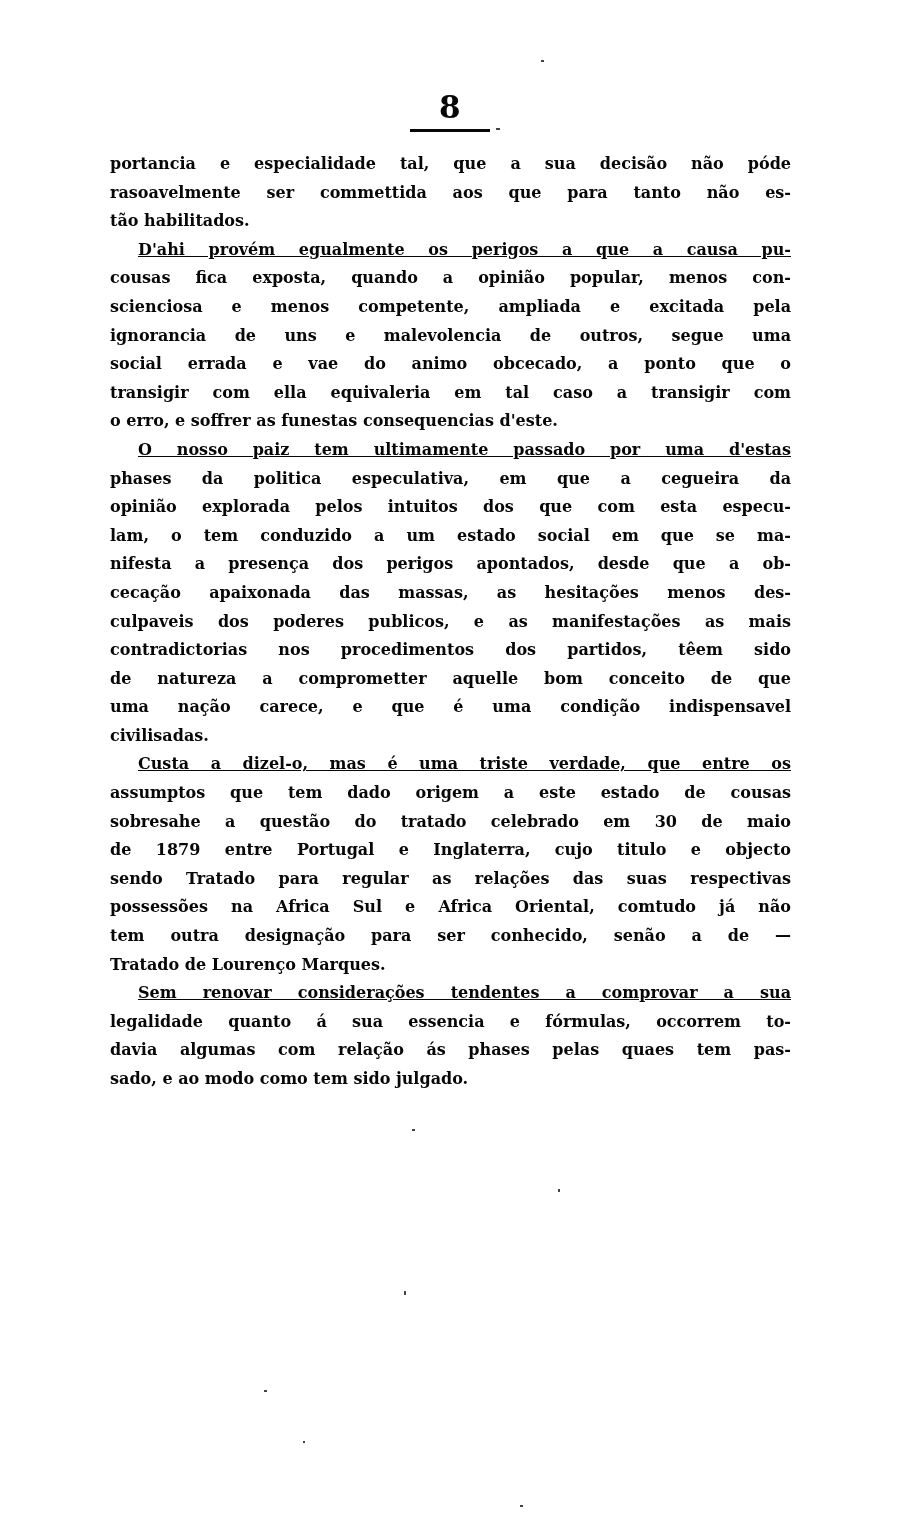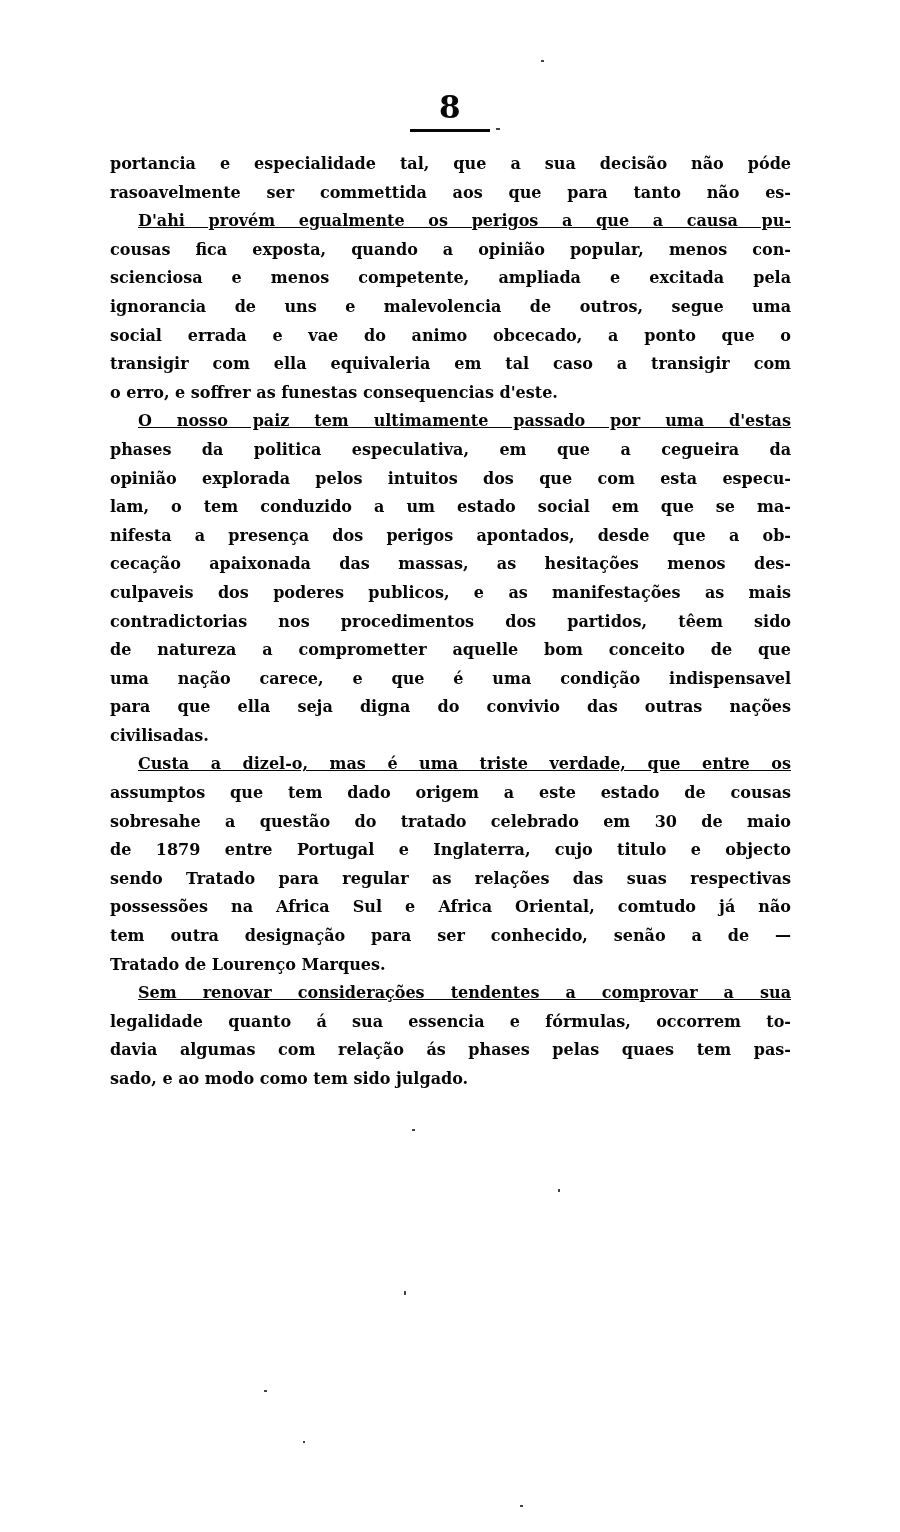--- a/index.html
+++ b/index.html
@@ -96,20 +96,21 @@
   <span class="speck sp5"></span>
   <span class="speck sp6"></span>
   <span class="speck sp7"></span>
   <span class="speck sp8"></span>
 
   <div class="text-block">
 
     <div class="para">
       <span class="line">portancia e especialidade tal, que a sua decisão não póde</span>
       <span class="line">rasoavelmente ser commettida aos que para tanto não es-</span>
+      <span class="line last">tão habilitados.</span>
     </div>
 
     <div class="para">
       <span class="line ind">D'ahi provém egualmente os perigos a que a causa pu-</span>
       <span class="line">cousas fica exposta, quando a opinião popular, menos con-</span>
       <span class="line">scienciosa e menos competente, ampliada e excitada pela</span>
       <span class="line">ignorancia de uns e malevolencia de outros, segue uma</span>
       <span class="line">social errada e vae do animo obcecado, a ponto que o</span>
       <span class="line">transigir com ella equivaleria em tal caso a transigir com</span>
       <span class="line last">o erro, e soffrer as funestas consequencias d'este.</span>
@@ -119,21 +120,20 @@
       <span class="line ind">O nosso paiz tem ultimamente passado por uma d'estas</span>
       <span class="line">phases da politica especulativa, em que a cegueira da</span>
       <span class="line">opinião explorada pelos intuitos dos que com esta especu-</span>
       <span class="line">lam, o tem conduzido a um estado social em que se ma-</span>
       <span class="line">nifesta a presença dos perigos apontados, desde que a ob-</span>
       <span class="line">cecação apaixonada das massas, as hesitações menos des-</span>
       <span class="line">culpaveis dos poderes publicos, e as manifestações as mais</span>
       <span class="line">contradictorias nos procedimentos dos partidos, têem sido</span>
       <span class="line">de natureza a comprometter aquelle bom conceito de que</span>
       <span class="line">uma nação carece, e que é uma condição indispensavel</span>
-      <span class="line">para que ella seja digna do convivio das outras nações</span>
       <span class="line last">civilisadas.</span>
     </div>
 
     <div class="para">
       <span class="line ind">Custa a dizel-o, mas é uma triste verdade, que entre os</span>
       <span class="line">assumptos que tem dado origem a este estado de cousas</span>
       <span class="line">sobresahe a questão do tratado celebrado em 30 de maio</span>
       <span class="line">de 1879 entre Portugal e Inglaterra, cujo titulo e objecto</span>
       <span class="line"><span>sendo </span><span class="it">Tratado para regular as relações das suas respectivas</span></span>
       <span class="line"><span class="it">possessões na Africa Sul</span><span> e </span><span class="it">Africa Oriental,</span><span> comtudo já não</span></span>

